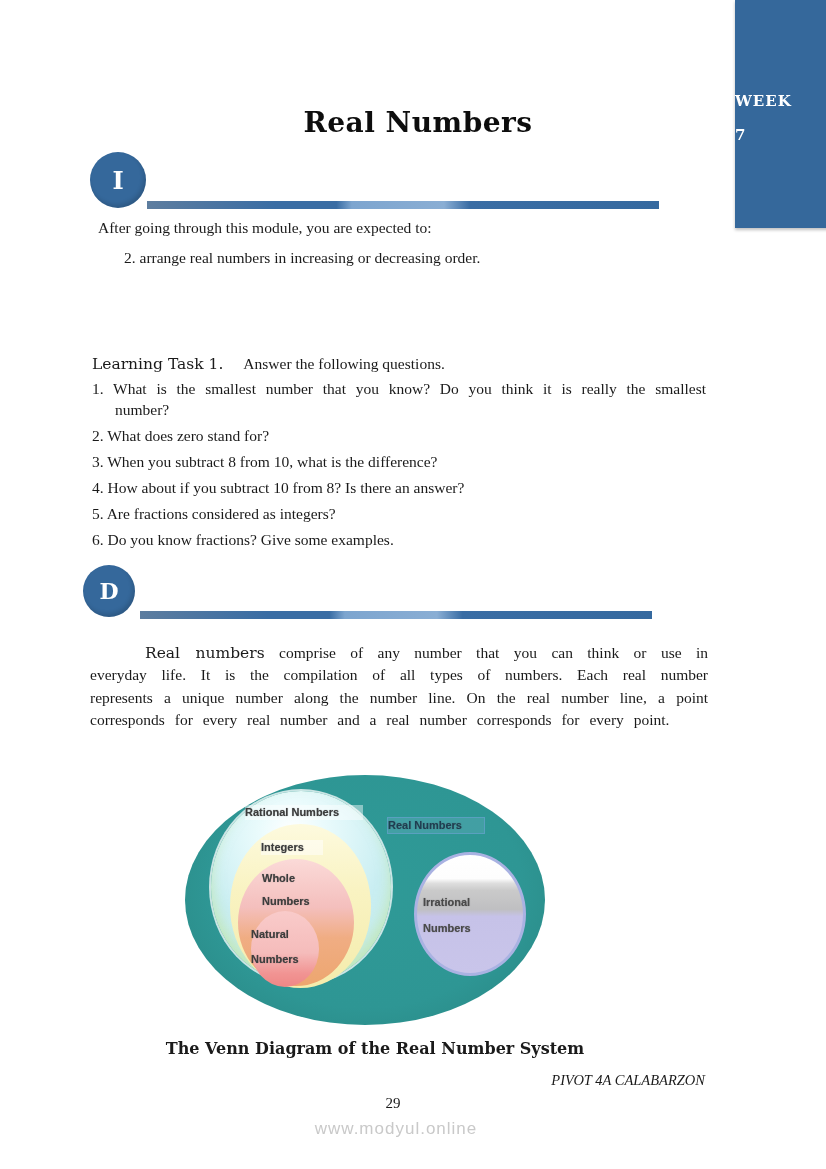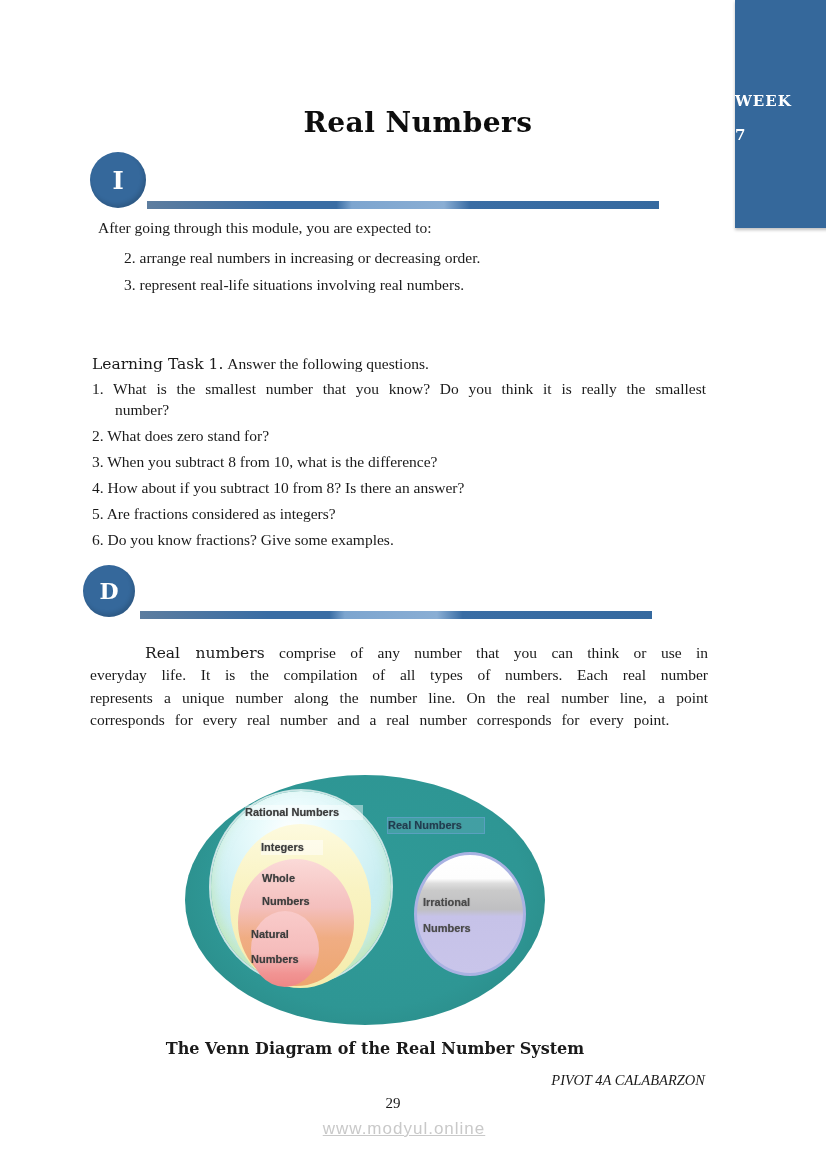--- a/index.html
+++ b/index.html
@@ -44,21 +44,21 @@
   .line-i { left:147px; top:201px; }
   .line-d { left:140px; top:611px; }
 
   
   .intro { position:absolute; left:98px; top:219px; width:620px; font-size:15.5px; }
   .objectives { position:absolute; left:124px; top:245px; width:580px;
     font-size:15.5px; line-height:26.5px; }
 
   
   .lt-header { position:absolute; left:92px; top:355px; width:615px; font-size:15.5px; }
-  .lt-instr { margin-left:4px;text-align:center; }
+  .lt-instr { margin-left:20px;text-align:center; }
   .questions { position:absolute; left:92px; top:379px; width:614px; font-size:15.5px; }
   .questions .q { line-height:20.5px; margin-bottom:5.5px;
     padding-left:23px; text-indent:-23px; }
   .questions .q-wide { text-align:justify; word-spacing:5px; }
 
   
   .discussion {
     position:absolute; left:90px; top:642px; width:618px;
     font-size:15.5px; line-height:22.4px; text-align:justify;
     text-indent:55px; word-spacing:6px;
@@ -92,22 +92,22 @@
   .lbl-whole { left:70px; top:92px; width:72px; line-height:23px; text-align:left; padding-left:7px; }
   .lbl-natural { left:66px; top:147px; width:68px; line-height:25px; }
   .lbl-irrational { left:238px; top:114px; width:94px; line-height:26px; color:#4a4a4a; }
 
   
   .caption { position:absolute; left:90px; top:1039px; width:570px; text-align:center;
     font-family:"DejaVu Serif", serif; font-weight:bold; font-size:16px; }
   .pivot { position:absolute; left:305px; top:1072px; width:400px; text-align:right;
     font-style:italic; font-size:14.5px; }
   .pagenum { position:absolute; left:0; top:1095px; width:786px; text-align:center; font-size:15px; }
-  .watermark { position:absolute; left:8px; top:1119px; width:792px; text-align:center;
-    font-family:"Liberation Sans", sans-serif; font-size:17px; letter-spacing:1px; color:#c9c9c9;text-decoration:underline; }
+  .watermark { position:absolute; left:0; top:1119px; width:792px; text-align:center;
+    font-family:"Liberation Sans", sans-serif; font-size:17px; letter-spacing:1px; color:#c9c9c9; }
 </style>
 </head>
 <body>
 
 <div class="page">
 
   <div class="week-tab">
     <div class="wk">WEEK</div>
     <div class="num">7</div>
   </div>
@@ -116,21 +116,20 @@
 
   <div class="sec-circle circle-i">
     <span>I</span>
   </div>
   <div class="sec-line line-i"></div>
 
   <div class="intro">After going through this module, you are expected to:</div>
 
   <div class="objectives">
     <div class="obj">2. arrange real numbers in increasing or decreasing order.</div>
-    <div class="obj">3. represent real-life situations involving real numbers.</div>
   </div>
 
   <div class="lt-header">
     <span class="bold">Learning Task 1.</span><span class="lt-instr">Answer the following questions.</span>
   </div>
 
   <div class="questions">
     <div class="q q-wide">1. What is the smallest number that you know? Do you think it is really the smallest number?</div>
     <div class="q">2. What does zero stand for?</div>
     <div class="q">3. When you subtract 8 from 10, what is the difference?</div>

